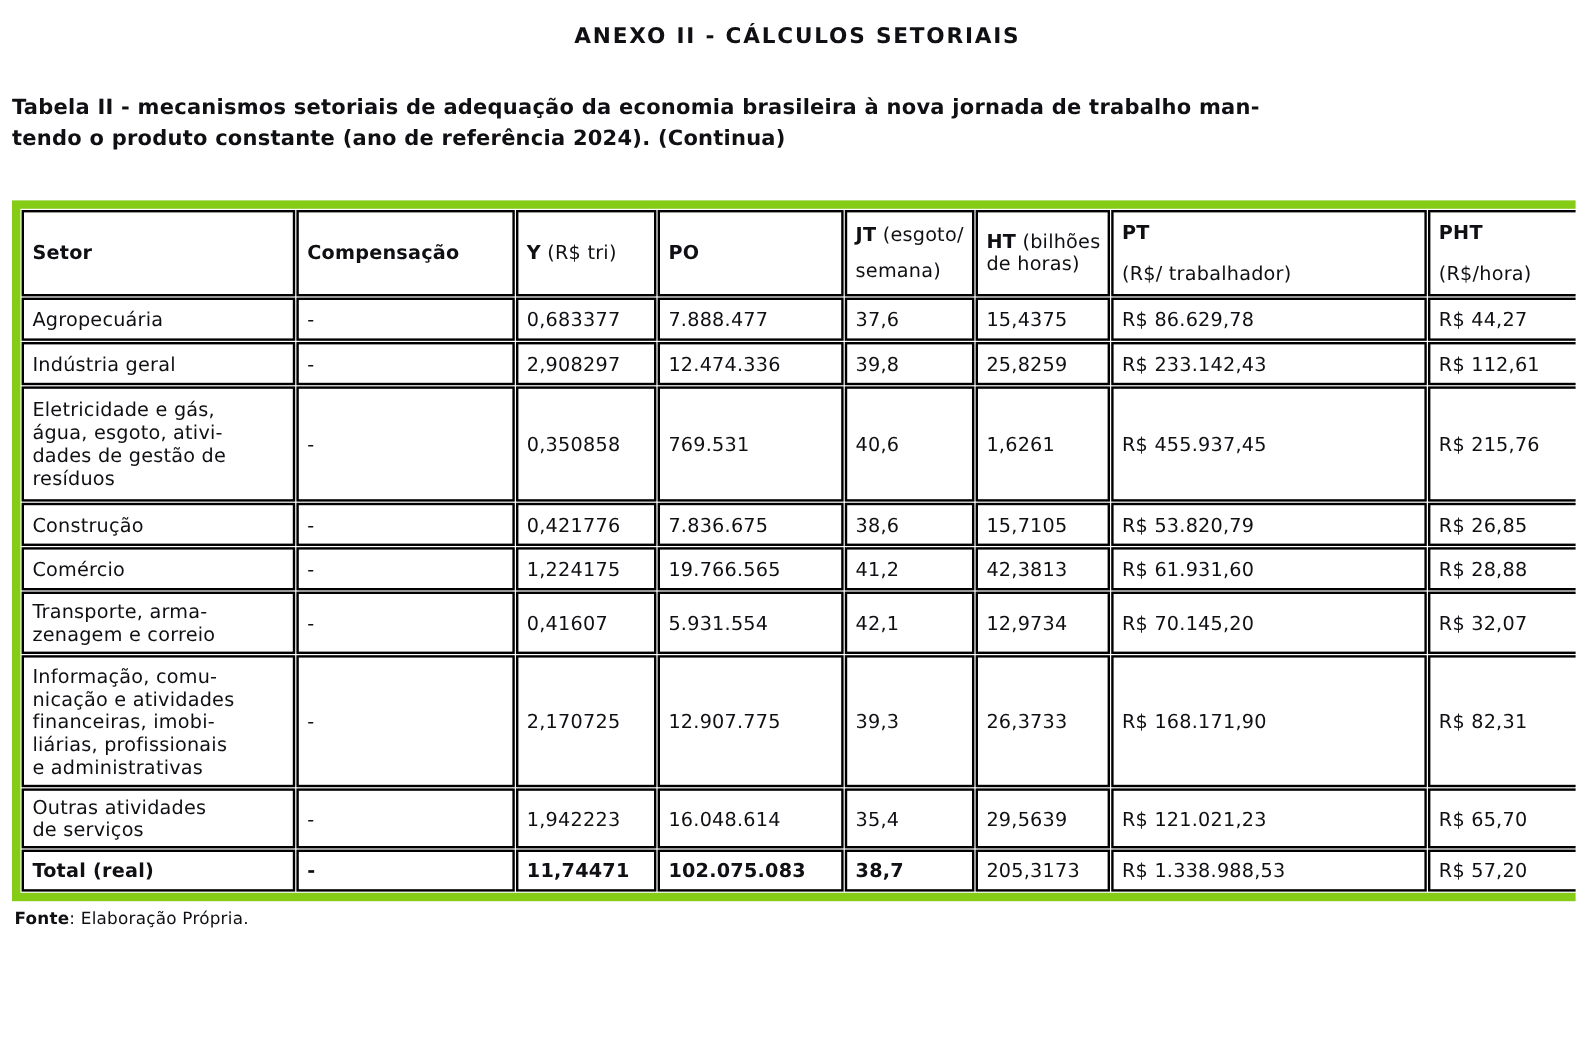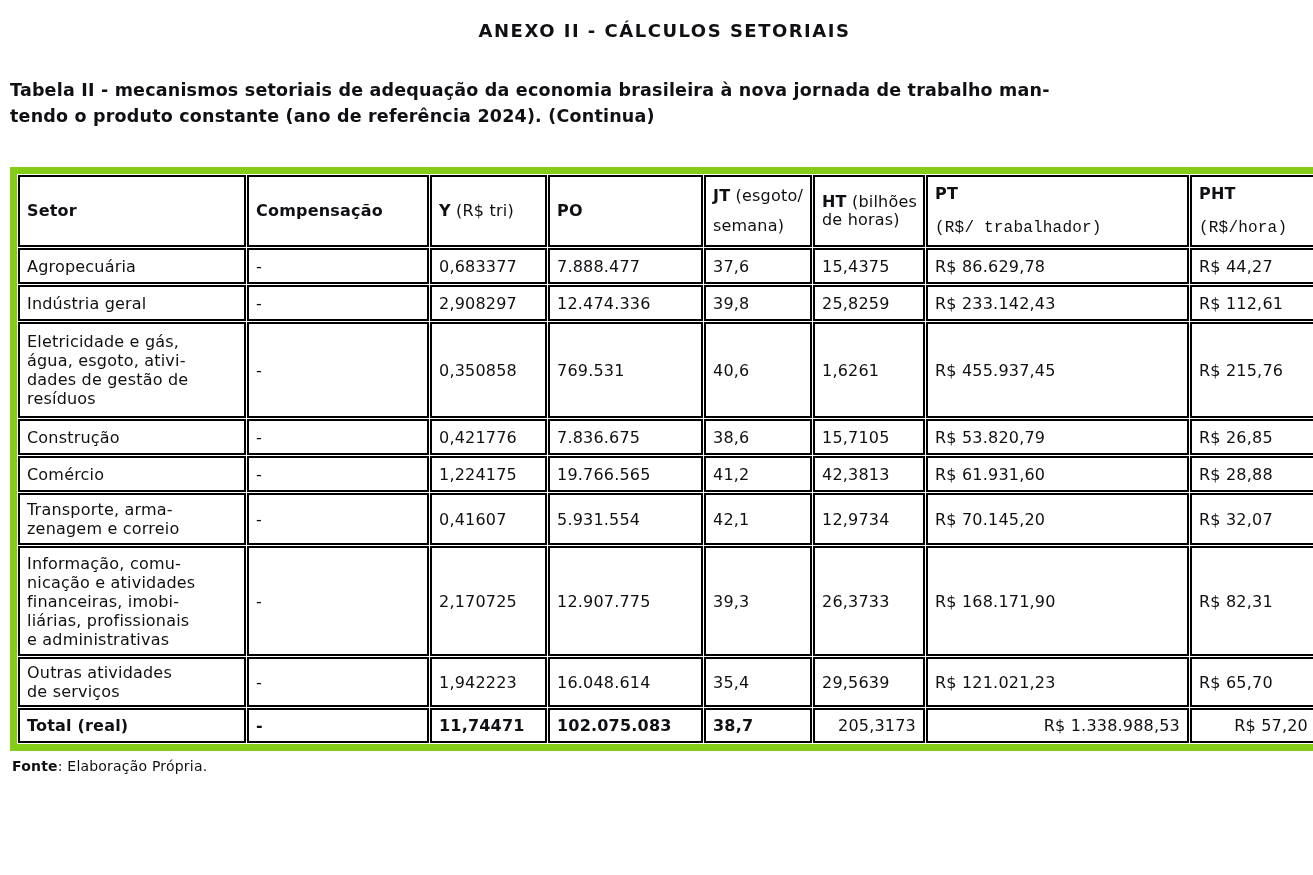--- a/index.html
+++ b/index.html
@@ -45,30 +45,30 @@
     text-align: left;
     vertical-align: middle;
     overflow: hidden;
     letter-spacing: 0.2px;
   }
   thead tr { height: 72px; }
   .hl1, .hl2 { display: block; white-space: nowrap; line-height: 20px; }
   .hl1 b, td b { letter-spacing: 0.2px; }
   th.c5 .hl1, th.c5 .hl2 { line-height: 18px; }
   th.c4 .hl2 { margin-top: 10px; }
-  th.c6 .hl2, th.c7 .hl2 { margin-top: 14px; font-family: Liberation Mono, monospace; }
+  th.c6 .hl2, th.c7 .hl2 { margin-top: 14px; }
   td.setor { white-space: pre-line; line-height: 19px; }
   tr.rh36 { height: 36px; }
   tr.rh96 { height: 96px; }
   tr.rh52 { height: 52px; }
   tr.rh110 { height: 110px; }
   tr.rh50 { height: 50px; }
   tr.rh35 { height: 35px; }
   tr.total td { font-weight: bold; }
-  tr.total td.reg { font-weight: normal; text-align: right; }
+  tr.total td.reg { font-weight: normal; }
   .fonte {
     margin: 7px 0 0 12px;
     font-size: 14px;
     letter-spacing: 0.2px;
   }
 </style>
 </head>
 <body>
 
 <div class="title">ANEXO II - CÁLCULOS SETORIAIS</div>

